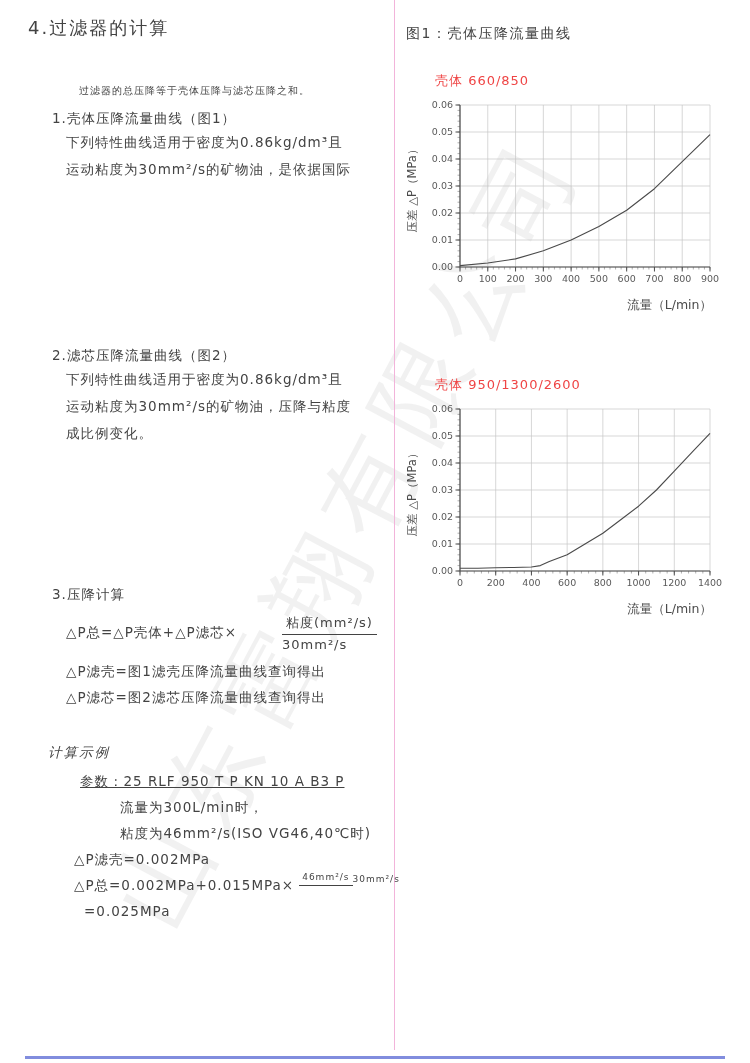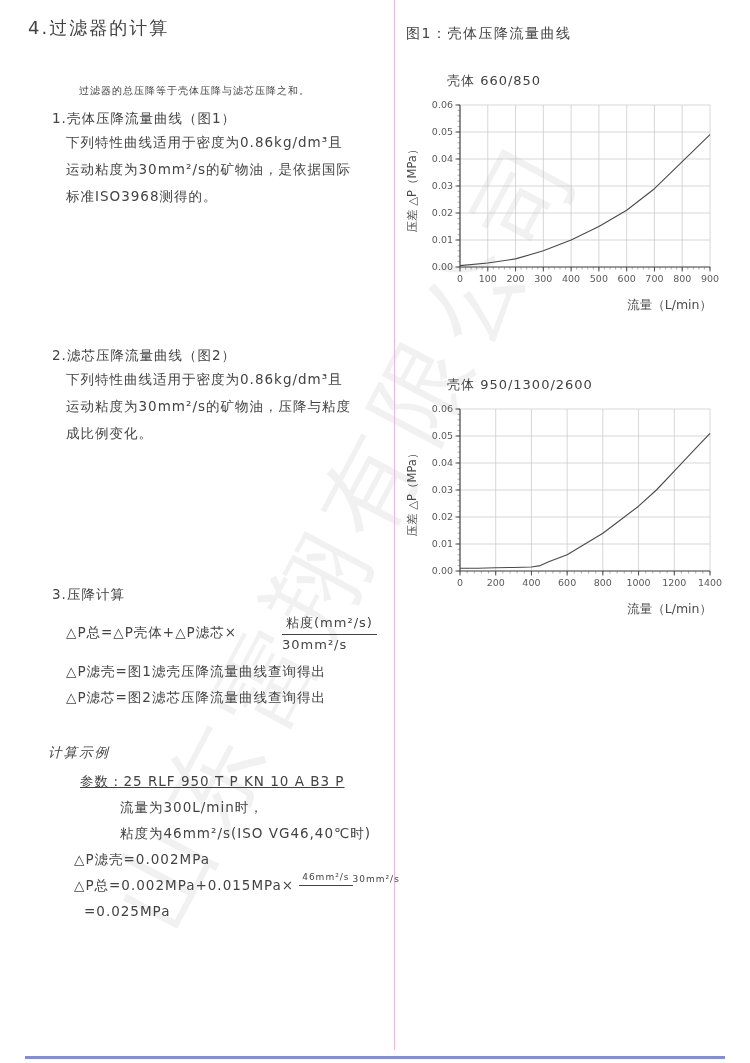--- a/index.html
+++ b/index.html
@@ -44,40 +44,39 @@
   .ind4{margin-left:36px;}
   .total-line{display:flex;align-items:flex-start;}
   .frac-sm{display:inline-flex;flex-direction:row;align-items:center;margin-left:5px;font-size:9px;line-height:1.3;}
   .frac-sm .num{padding:0 3px 1px 3px;border-bottom:1px solid #434343;}
   .frac-sm .den{padding-top:1px;}
 
   .right-header{position:absolute;left:406px;top:25px;font-size:14px;letter-spacing:1.5px;}
   .chart{position:absolute;width:330px;}
   #chart1{left:400px;top:72px;}
   #chart2{left:400px;top:376px;}
-  .chart-title{margin-left:47px;font-size:13px;letter-spacing:1px;color:#404040;height:19px;}
+  .chart-title{margin-left:35px;font-size:13px;letter-spacing:1px;color:#ef4444;height:19px;}
   .chart svg{display:block;}
 </style>
 </head>
 <body>
 
 <div class="watermark">山东雷翔有限公司</div>
 
 <div class="layer">
 
   <div class="divider"></div>
 
   <div class="page-title">4.过滤器的计算</div>
   <div class="intro">过滤器的总压降等于壳体压降与滤芯压降之和。</div>
 
   <div class="sec" id="sec1">
     <div class="sec-h">1.壳体压降流量曲线（图1）</div>
     <div class="ln">下列特性曲线适用于密度为0.86kg/dm³且</div>
     <div class="ln">运动粘度为30mm²/s的矿物油，是依据国际</div>
-    <div class="ln">标准ISO3968测得的。</div>
   </div>
 
   <div class="sec" id="sec2">
     <div class="sec-h">2.滤芯压降流量曲线（图2）</div>
     <div class="ln">下列特性曲线适用于密度为0.86kg/dm³且</div>
     <div class="ln">运动粘度为30mm²/s的矿物油，压降与粘度</div>
     <div class="ln">成比例变化。</div>
   </div>
 
   <div class="sec" id="sec3">

